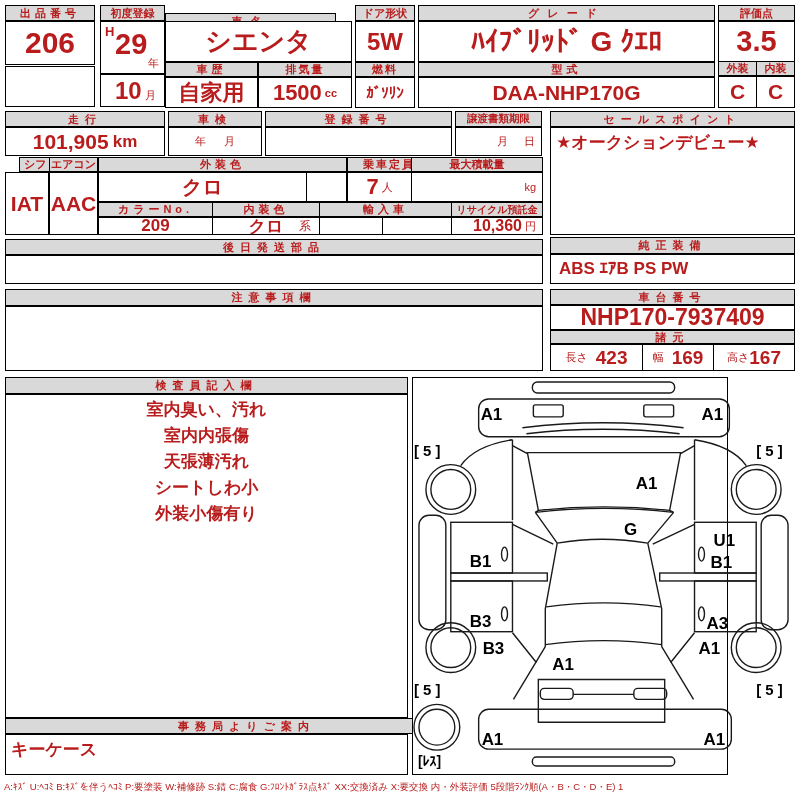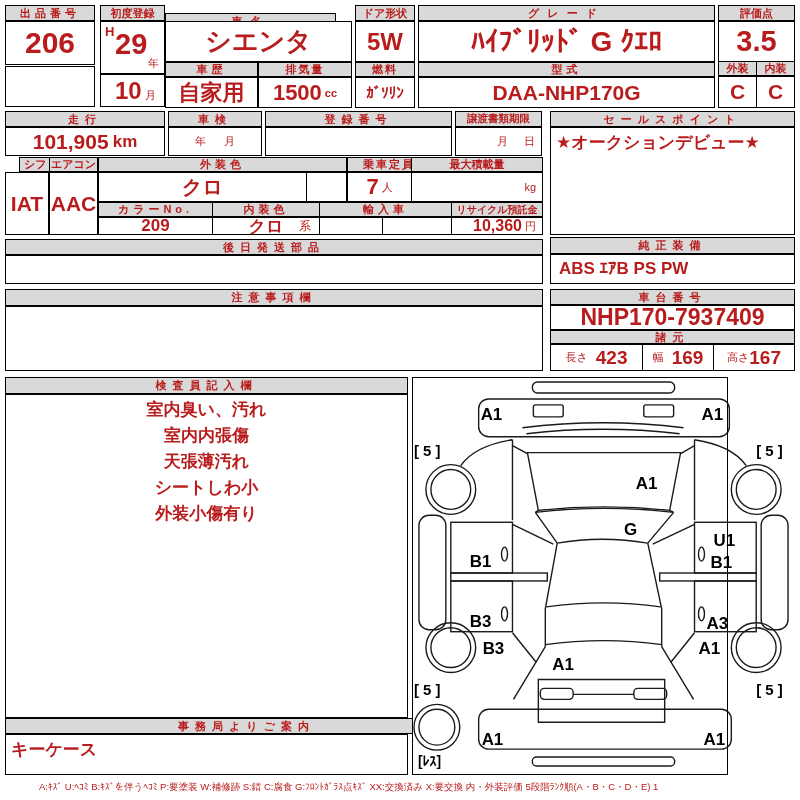--- a/index.html
+++ b/index.html
@@ -9,21 +9,21 @@
   .h{background:#d9d9d9;display:flex;align-items:center;justify-content:center;
      font-size:11px;font-weight:bold;white-space:nowrap;overflow:hidden;}
   .v{display:flex;align-items:center;justify-content:center;font-weight:bold;white-space:nowrap;}
   .ls2{letter-spacing:2px}.ls4{letter-spacing:4px}.ls6{letter-spacing:6px}.ls8{letter-spacing:8px}
   .unit{font-size:11px;font-weight:bold;margin-left:3px;}
   .small{font-size:11px;font-weight:normal;}
   .tl{justify-content:flex-start;align-items:flex-start;padding:3px 5px;}
   .rt{justify-content:flex-end;padding-right:6px;}
   .notes{position:absolute;box-sizing:border-box;border:1px solid #000;background:#fff;
          padding:2px 6px;font-weight:bold;font-size:17px;line-height:26px;}
-  .legend{position:absolute;font-size:9.5px;white-space:nowrap;font-family:"Liberation Sans","DejaVu Sans",sans-serif;margin-left:35px;}
+  .legend{position:absolute;font-size:9.5px;white-space:nowrap;font-family:"Liberation Sans","DejaVu Sans",sans-serif;}
   svg text{font-family:"Liberation Sans","DejaVu Sans",sans-serif;font-weight:bold;fill:#000;}
   svg .sh{fill:none;stroke:#1a1a1a;stroke-width:1.4;}
 </style>
 </head>
 <body>
 
 <div id="sheet">
 
   <div class="c h ls4" style="left:5px;top:5px;width:90px;height:16px">出品番号</div>
   <div class="c v" style="left:5px;top:21px;width:90px;height:44px;font-size:30px">206</div>

